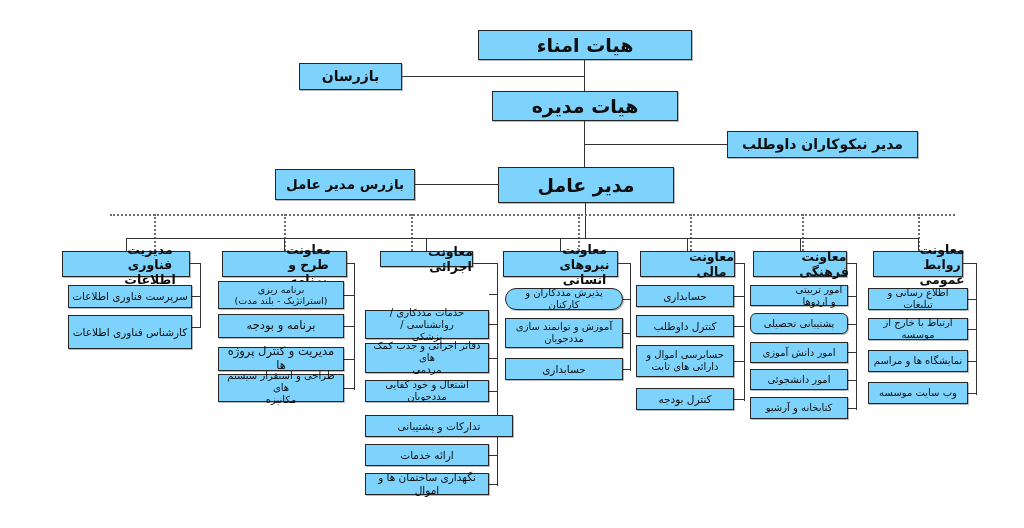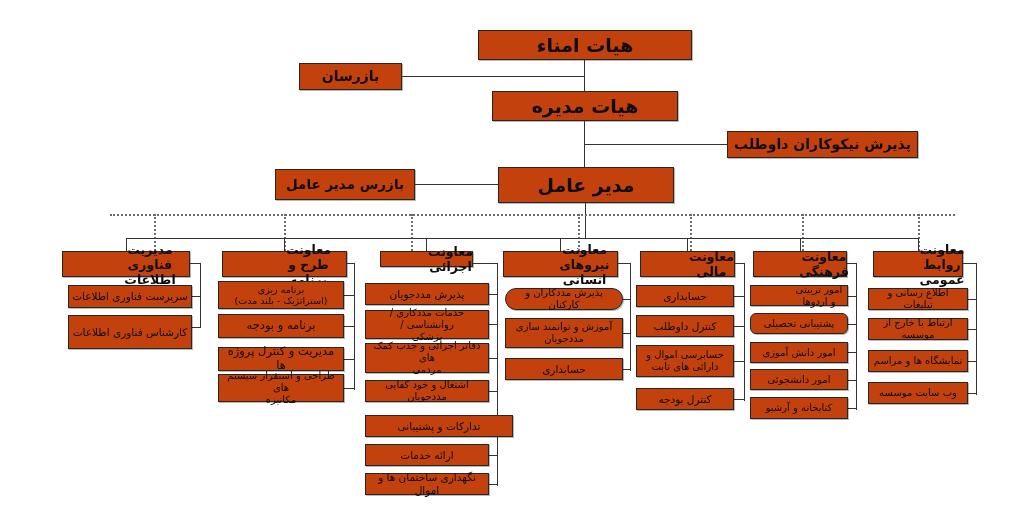--- a/index.html
+++ b/index.html
@@ -1,18 +1,18 @@
 <!DOCTYPE html>
 <html lang="fa"><head>
 <meta charset="utf-8">
 <style>
   html,body{margin:0;padding:0;background:#ffffff;}
   .canvas{position:relative;width:1024px;height:528px;background:#ffffff;overflow:hidden;
           font-family:"DejaVu Sans",sans-serif;color:#0d0d0d;}
-  .bx{position:absolute;box-sizing:border-box;background:#c2410c;border:1.5px solid #262626;
+  .bx{position:absolute;box-sizing:border-box;background:#7dd3fc;border:1.5px solid #262626;
       display:flex;align-items:center;justify-content:center;text-align:center;direction:rtl;
       box-shadow:1px 1px 0 rgba(0,0,0,0.28);}
   .bx span{white-space:pre-line;line-height:1.2;padding:0 3px;}
   .t1{font-size:19px;font-weight:bold;}
   .t2{font-size:14px;font-weight:bold;}
   .hd{font-size:12.5px;font-weight:bold;padding-left:48px;}
   .sub{font-size:10.5px;}
   .lnh{position:absolute;height:0;border-top:1.5px solid #333;}
   .lnv{position:absolute;width:0;border-left:1.5px solid #333;}
   .dth{position:absolute;height:0;border-top:2px dotted #6b6b6b;}
@@ -26,21 +26,21 @@
   <div class="bx t1" style="left:478px;top:30px;width:214px;height:30px;">
     <span>هیات امناء</span>
   </div>
   <div class="bx t2" style="left:299px;top:63px;width:103px;height:27px;">
     <span>بازرسان</span>
   </div>
   <div class="bx t1" style="left:492px;top:91px;width:186px;height:30px;">
     <span>هیات مدیره</span>
   </div>
   <div class="bx t2" style="left:727px;top:131px;width:191px;height:27px;">
-    <span>پذیرش نیکوکاران داوطلب</span>
+    <span>مدیر نیکوکاران داوطلب</span>
   </div>
   <div class="bx t1" style="left:498px;top:167px;width:176px;height:36px;">
     <span>مدیر عامل</span>
   </div>
   <div class="bx t2" style="left:275px;top:169px;width:140px;height:31px;font-size:13.5px;">
     <span>بازرس مدیر عامل</span>
   </div>
 
   <div class="lnv" style="left:584px;top:60px;height:31px;"></div>
   <div class="lnh" style="left:402px;top:76px;width:182px;"></div>
@@ -123,23 +123,20 @@
 
   <div class="lnh" style="left:473px;top:263px;width:24px;"></div>
   <div class="lnv" style="left:497px;top:263px;height:223px;"></div>
   <div class="lnh" style="left:489px;top:294px;width:8px;"></div>
   <div class="lnh" style="left:489px;top:324px;width:8px;"></div>
   <div class="lnh" style="left:489px;top:358px;width:8px;"></div>
   <div class="lnh" style="left:489px;top:391px;width:8px;"></div>
   <div class="lnh" style="left:489px;top:426px;width:8px;"></div>
   <div class="lnh" style="left:489px;top:455px;width:8px;"></div>
   <div class="lnh" style="left:489px;top:484px;width:8px;"></div>
-  <div class="bx sub" style="left:365px;top:283px;width:124px;height:22px;">
-    <span>پذیرش مددجویان</span>
-  </div>
   <div class="bx sub" style="left:365px;top:310px;width:124px;height:29px;font-size:10px;">
     <span>خدمات مددکاری / روانشناسی /
 پزشکی</span>
   </div>
   <div class="bx sub" style="left:365px;top:343px;width:124px;height:30px;font-size:10px;">
     <span>دفاتر اجرائی و جذب کمک های
 مردمی</span>
   </div>
   <div class="bx sub" style="left:365px;top:380px;width:124px;height:22px;font-size:10px;">
     <span>اشتغال و خود کفایی مددجویان</span>

